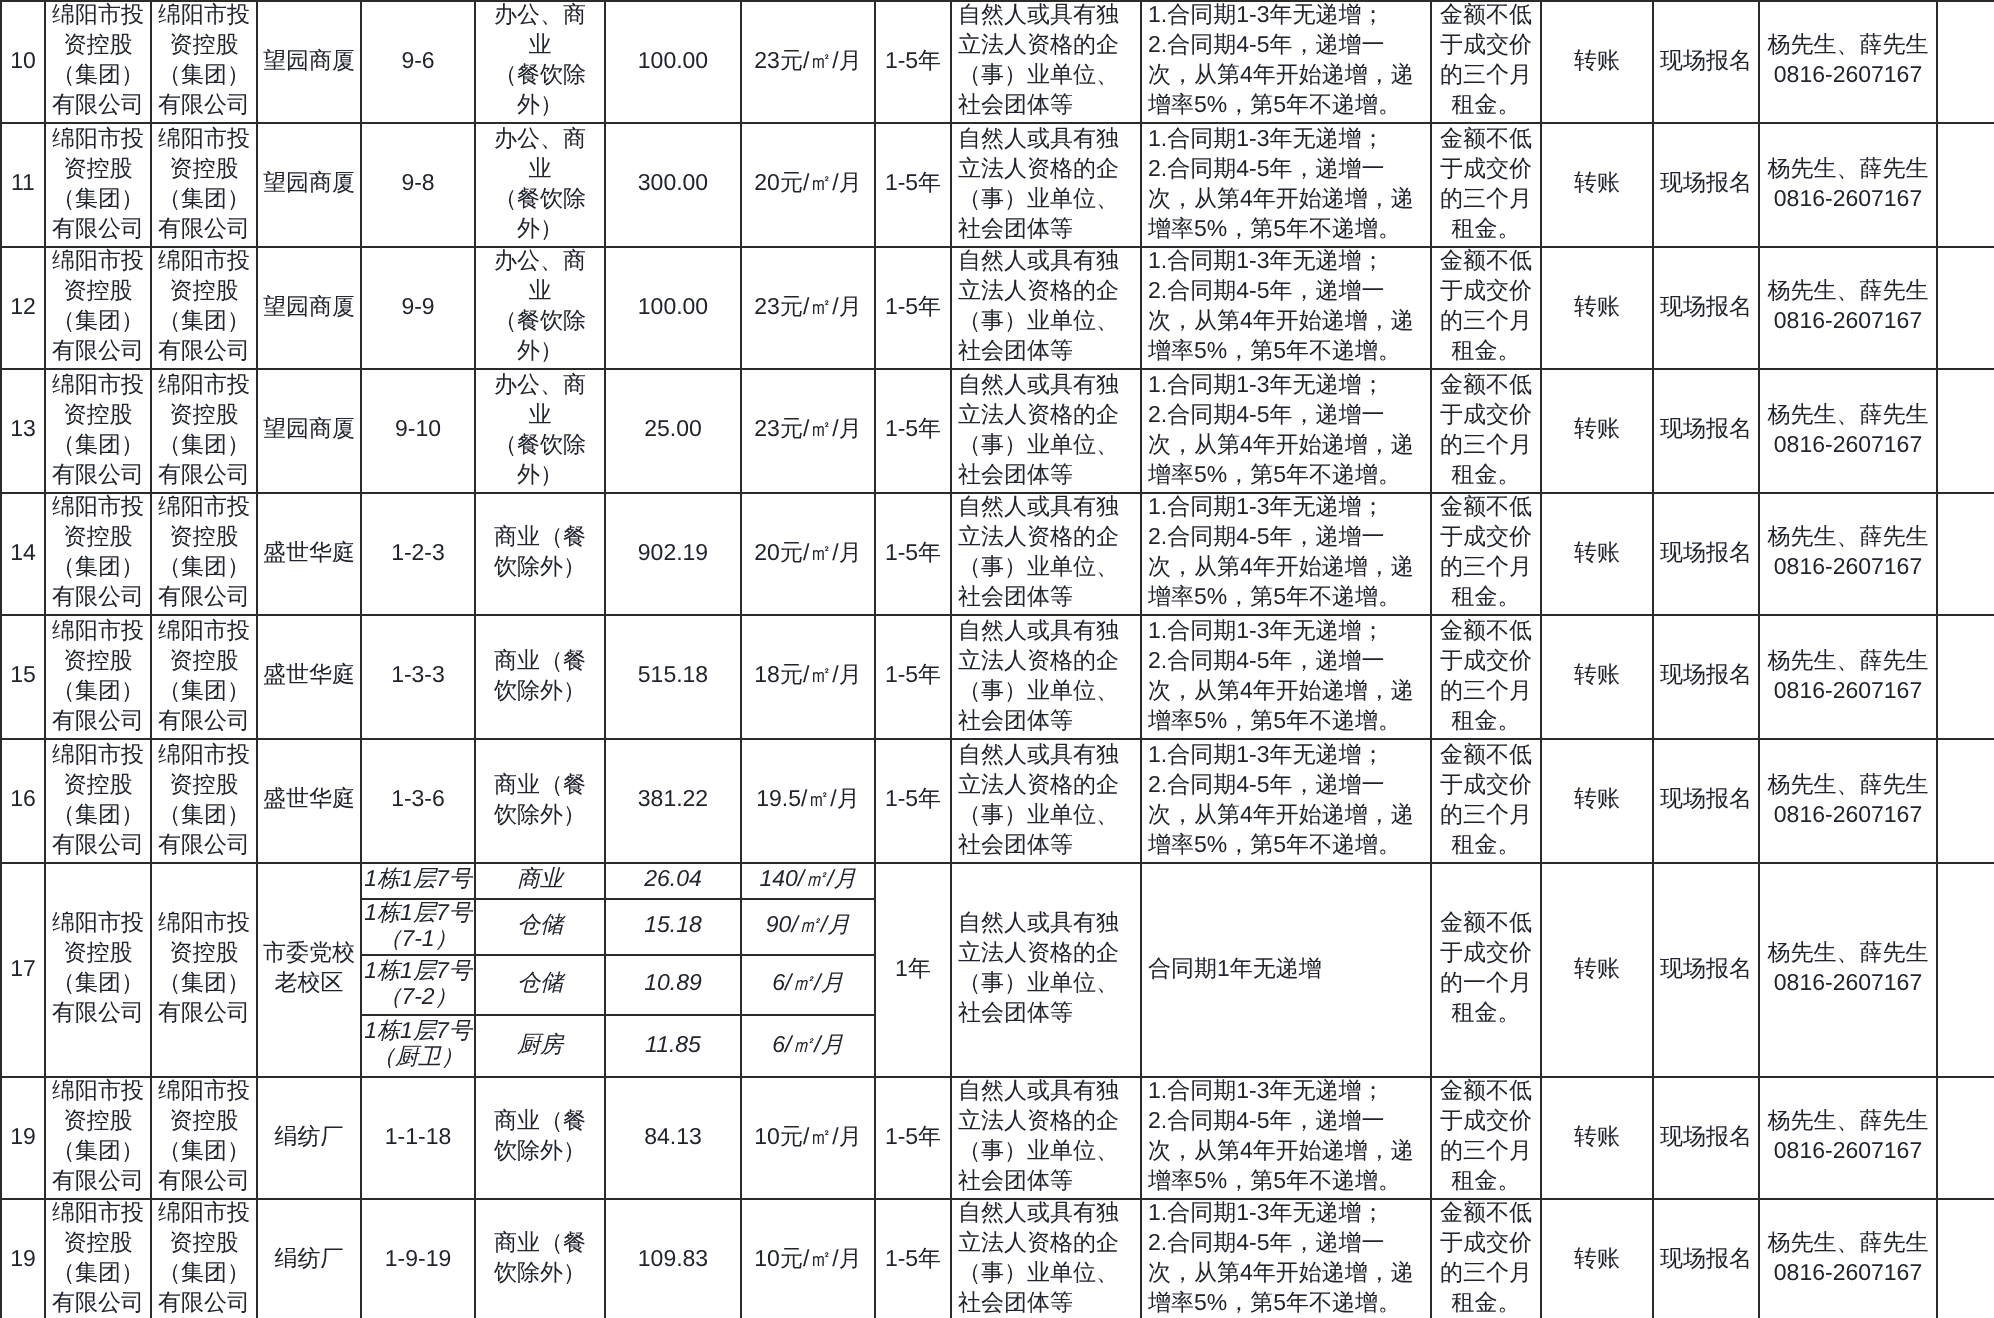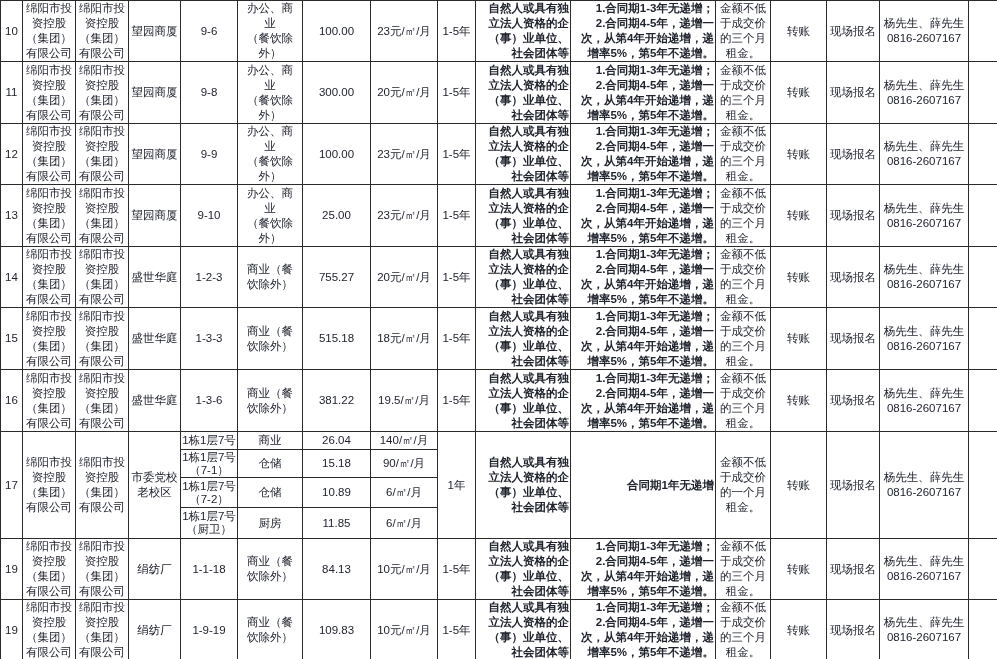--- a/index.html
+++ b/index.html
@@ -16,26 +16,26 @@
     border:1px solid #2b2b2b;
     text-align:center;
     vertical-align:middle;
     padding:0 1px;
     white-space:pre-line;
     word-break:keep-all;
     line-height:15px;
     overflow:hidden;
   }
   table.lease td.left{
-    text-align:right;
+    text-align:left;
     padding-left:3px;
-    font-weight:bold;
   }
   table.lease tr.sub td.lh13{
     line-height:13px;
+    font-style:italic;
   }
 </style>
 </head>
 <body>
 
 <div class="page">
 <table class="lease">
 <colgroup>
   <col style="width:22px">
         <col style="width:53px">
@@ -215,21 +215,21 @@
 （集团）
 有限公司</td>
     <td>绵阳市投
 资控股
 （集团）
 有限公司</td>
     <td>盛世华庭</td>
     <td>1-2-3</td>
     <td>商业（餐
 饮除外）</td>
-    <td>755.27</td>
+    <td>902.19</td>
     <td>20元/㎡/月</td>
     <td>1-5年</td>
     <td class="left">自然人或具有独
 立法人资格的企
 （事）业单位、
 社会团体等</td>
     <td class="left">1.合同期1-3年无递增；
 2.合同期4-5年，递增一
 次，从第4年开始递增，递
 增率5%，第5年不递增。</td>

